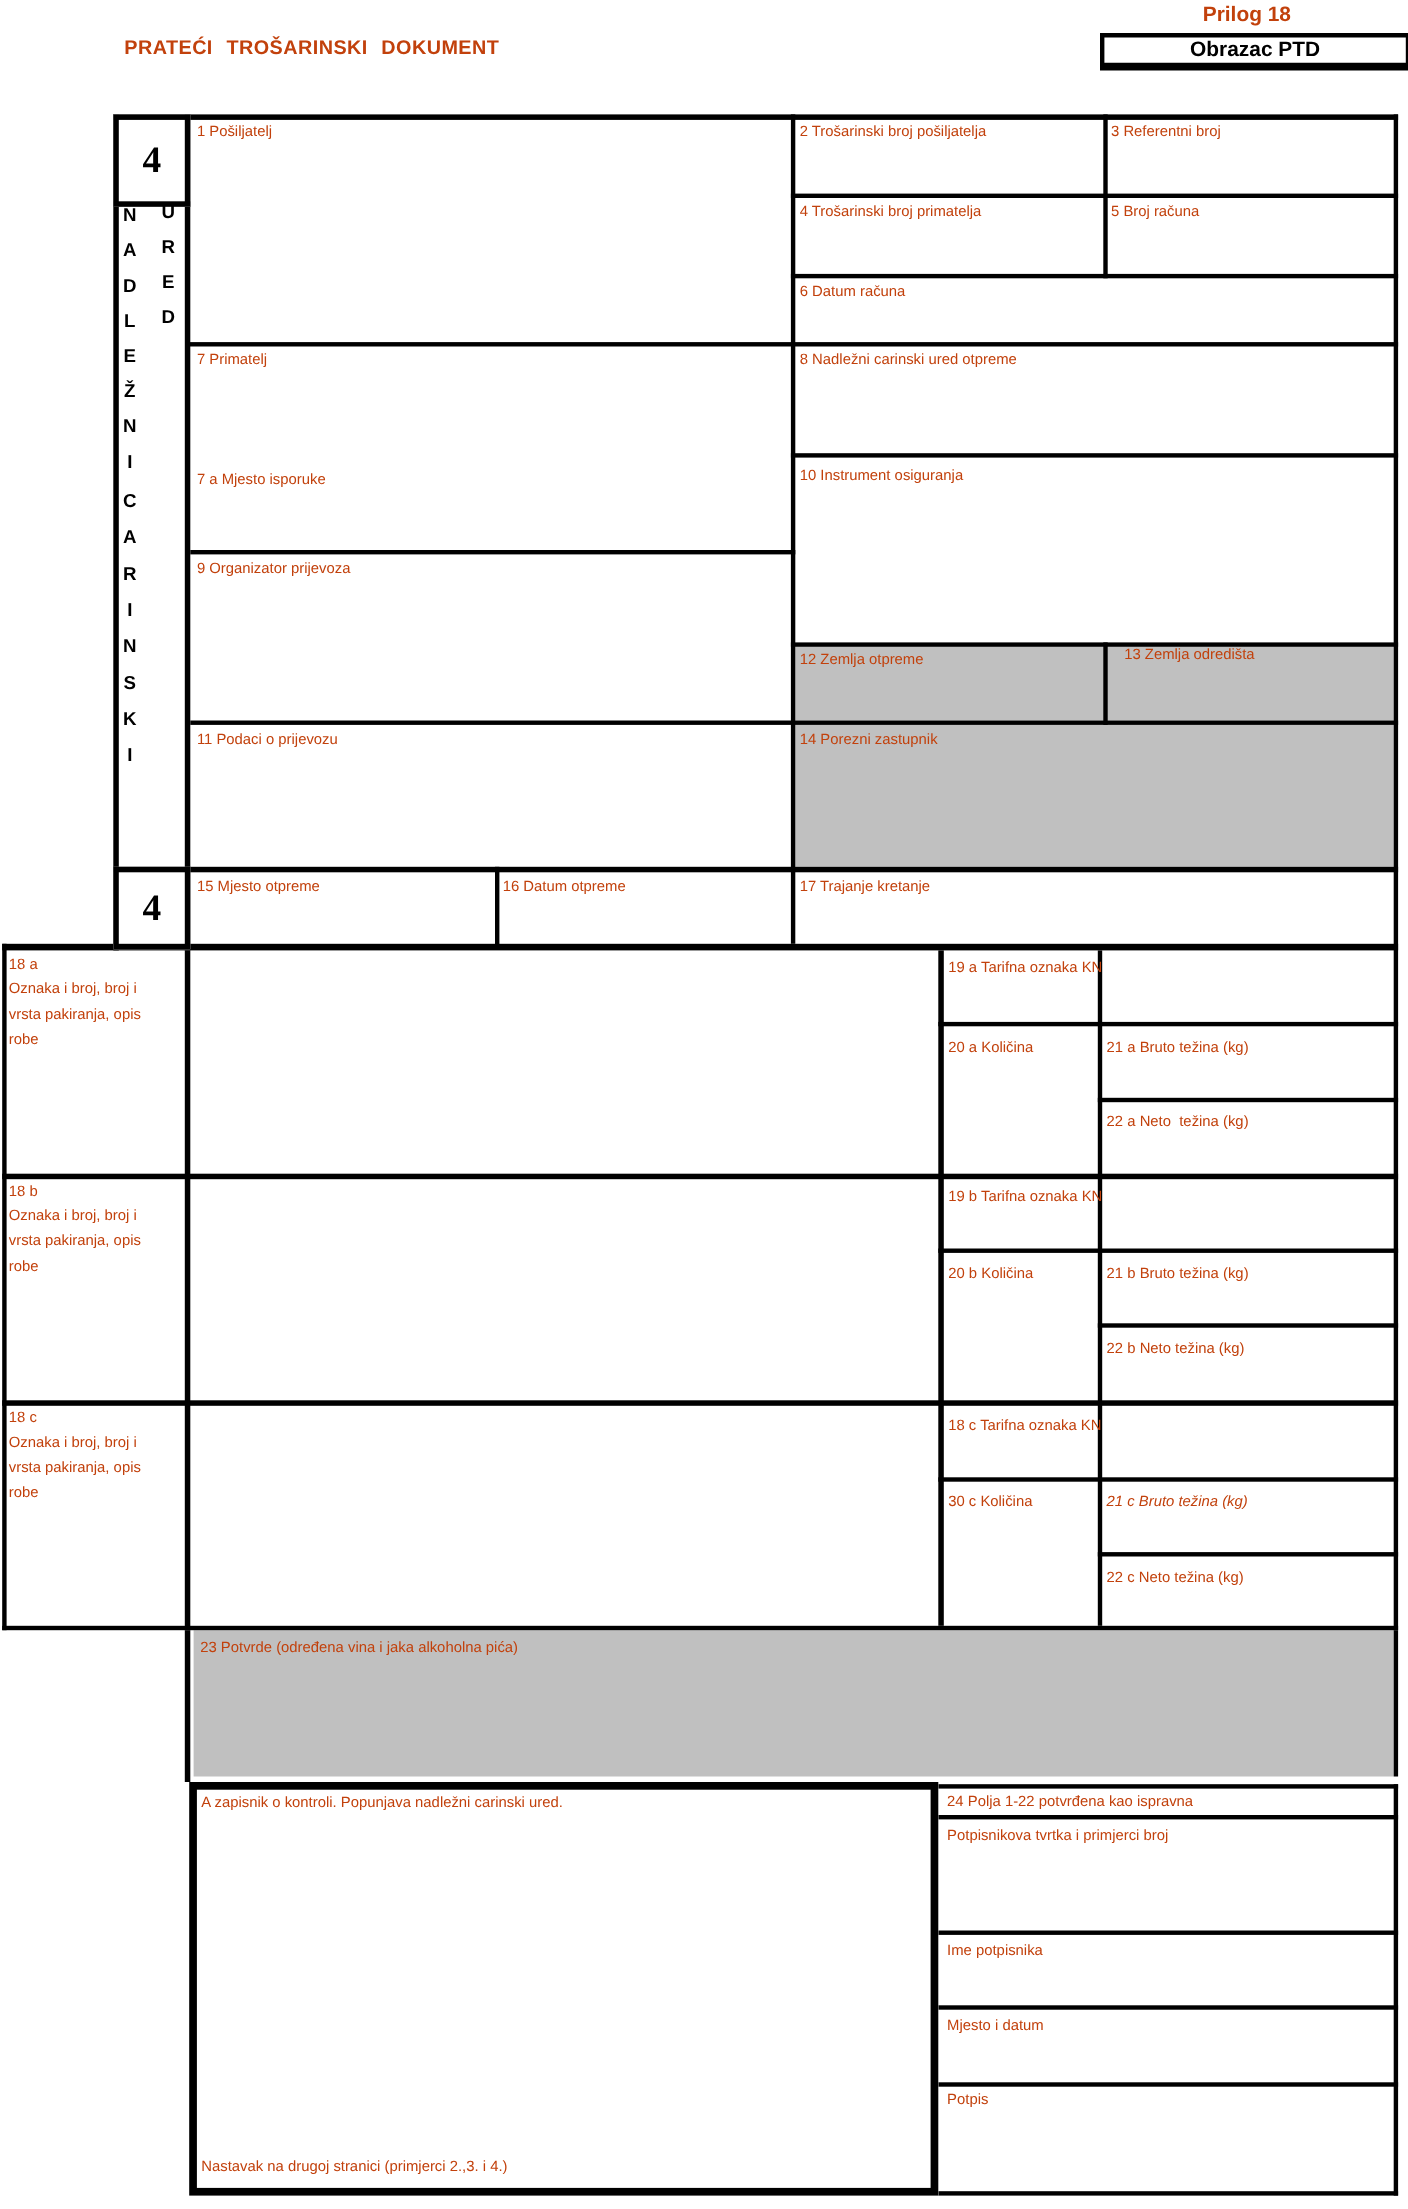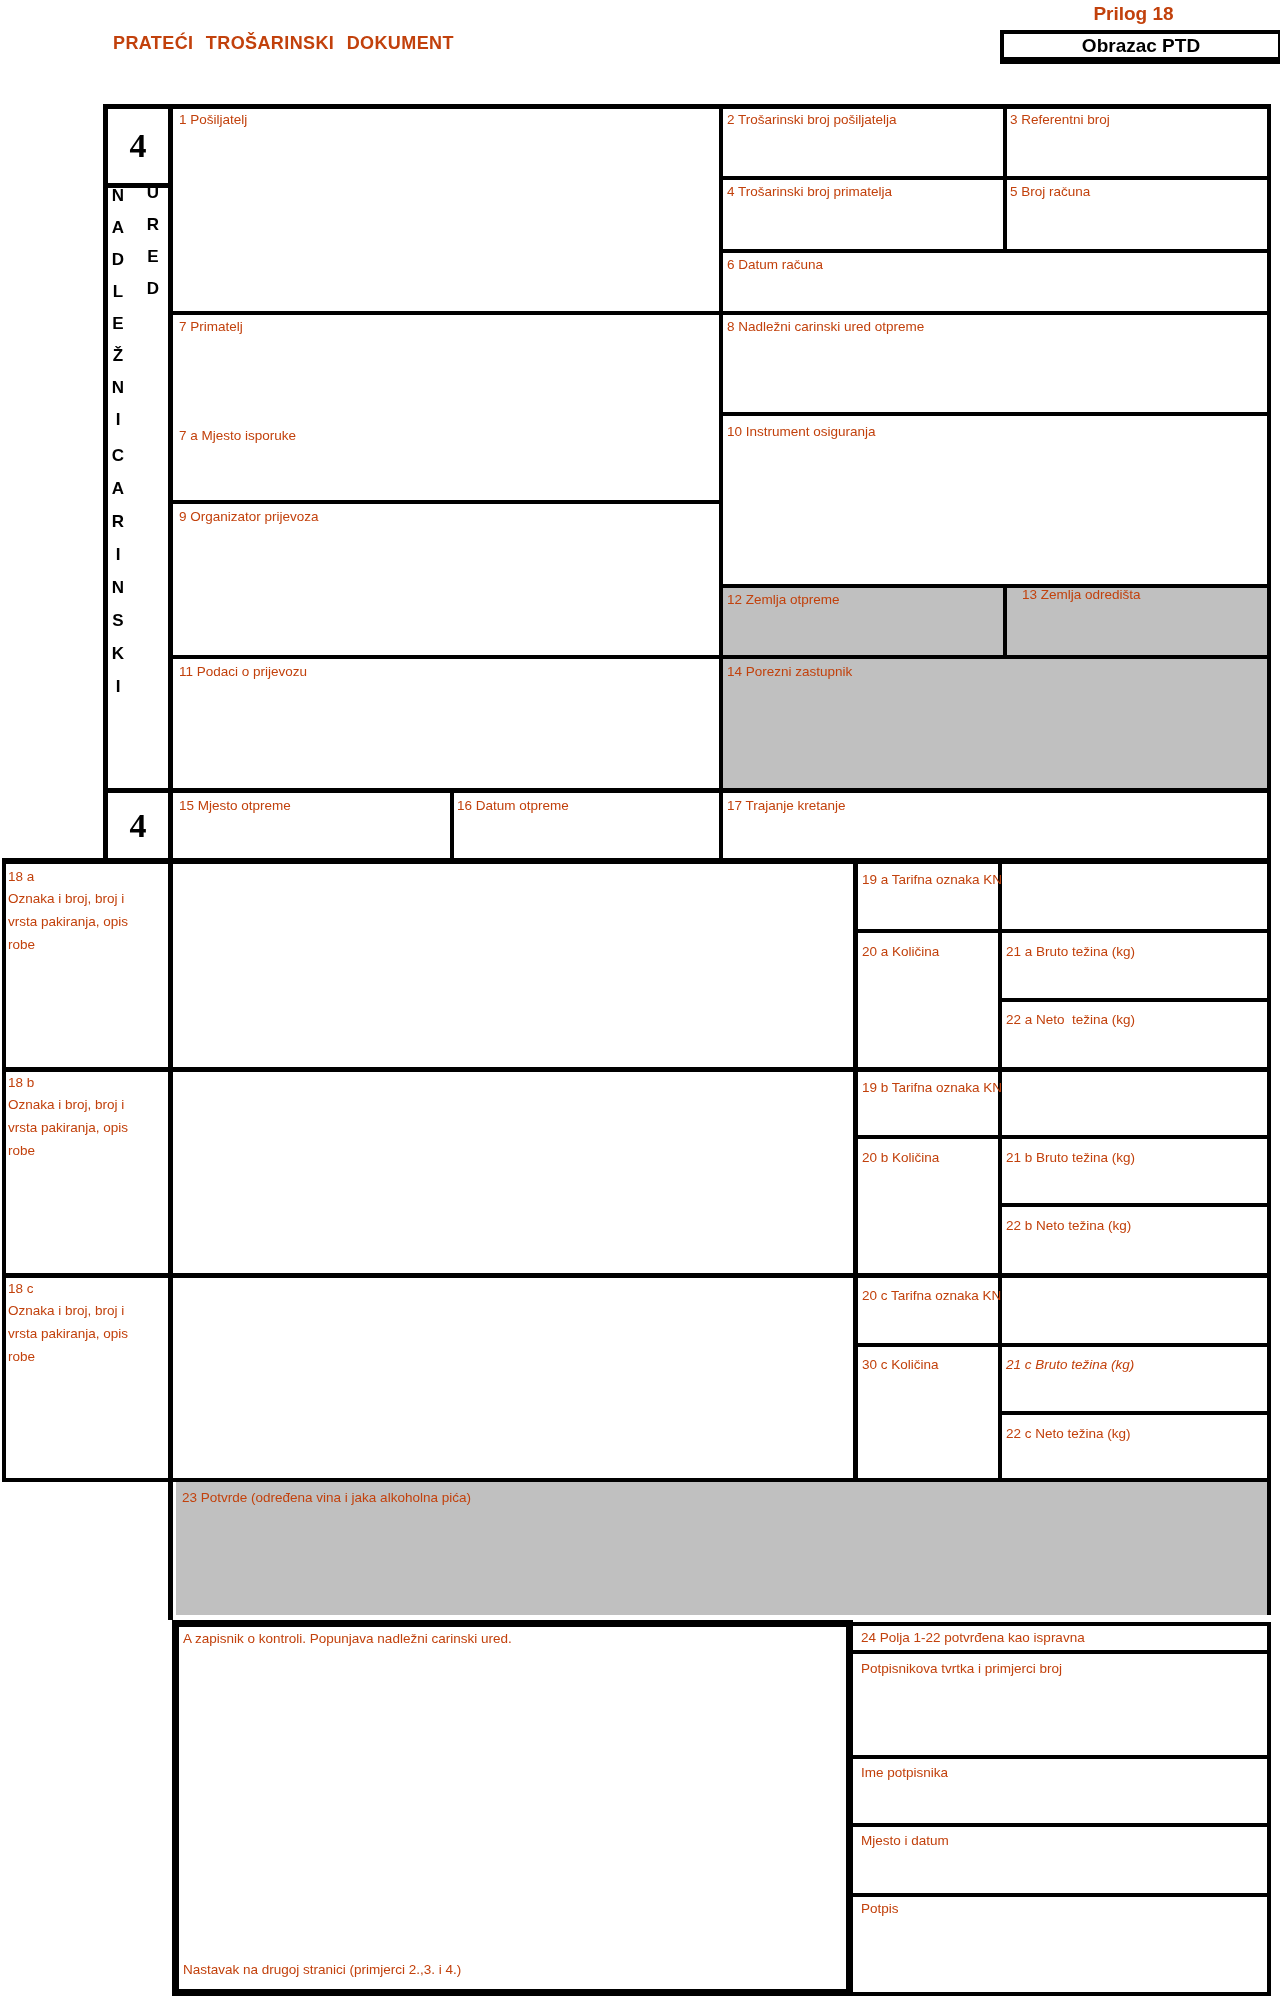--- a/index.html
+++ b/index.html
@@ -149,21 +149,21 @@
   <div class="lbl" style="left:8px;top:1143px;">robe</div>
   <div class="lbl" style="left:862px;top:1080px;">19 b Tarifna oznaka KN</div>
   <div class="lbl" style="left:862px;top:1150px;">20 b Količina</div>
   <div class="lbl" style="left:1006px;top:1150px;">21 b Bruto težina (kg)</div>
   <div class="lbl" style="left:1006px;top:1218px;">22 b Neto težina (kg)</div>
 
   <div class="lbl" style="left:8px;top:1281px;">18 c</div>
   <div class="lbl" style="left:8px;top:1303px;">Oznaka i broj, broj i</div>
   <div class="lbl" style="left:8px;top:1326px;">vrsta pakiranja, opis</div>
   <div class="lbl" style="left:8px;top:1349px;">robe</div>
-  <div class="lbl" style="left:862px;top:1288px;">20 c Tarifna oznaka KN</div>
+  <div class="lbl" style="left:862px;top:1288px;">18 c Tarifna oznaka KN</div>
   <div class="lbl" style="left:862px;top:1357px;">30 c Količina</div>
   <div class="lbl" style="left:1006px;top:1357px;font-style:italic;">21 c Bruto težina (kg)</div>
   <div class="lbl" style="left:1006px;top:1426px;">22 c Neto težina (kg)</div>
 
   <div class="lbl" style="left:182px;top:1490px;">23 Potvrde (određena vina i jaka alkoholna pića)</div>
 
   <div class="abox"></div>
   <div class="lbl" style="left:183px;top:1631px;">A zapisnik o kontroli. Popunjava nadležni carinski ured.</div>
   <div class="lbl" style="left:183px;top:1962px;">Nastavak na drugoj stranici (primjerci 2.,3. i 4.)</div>
 

